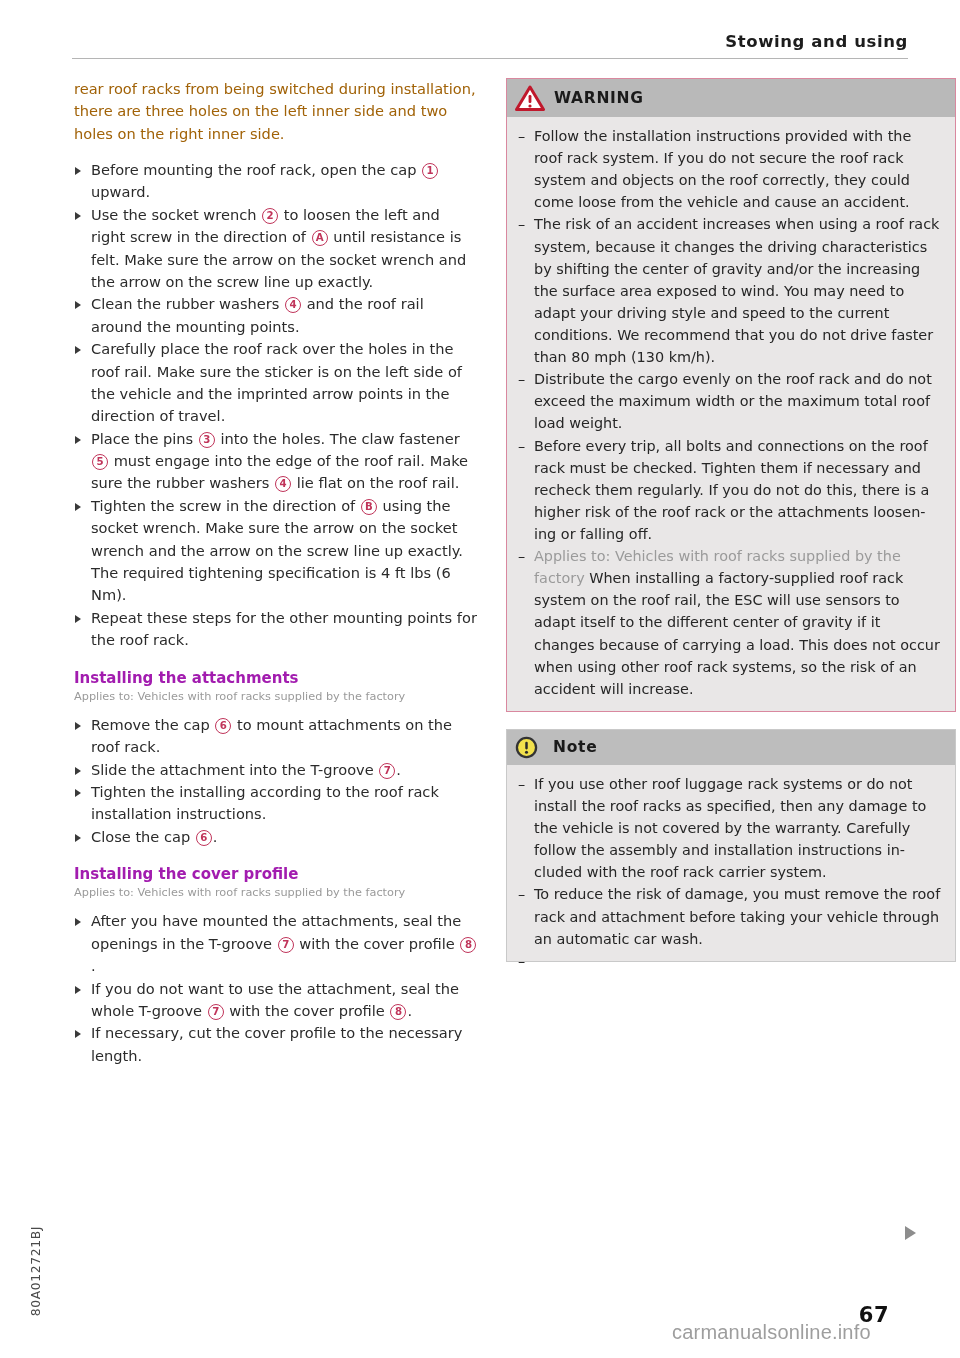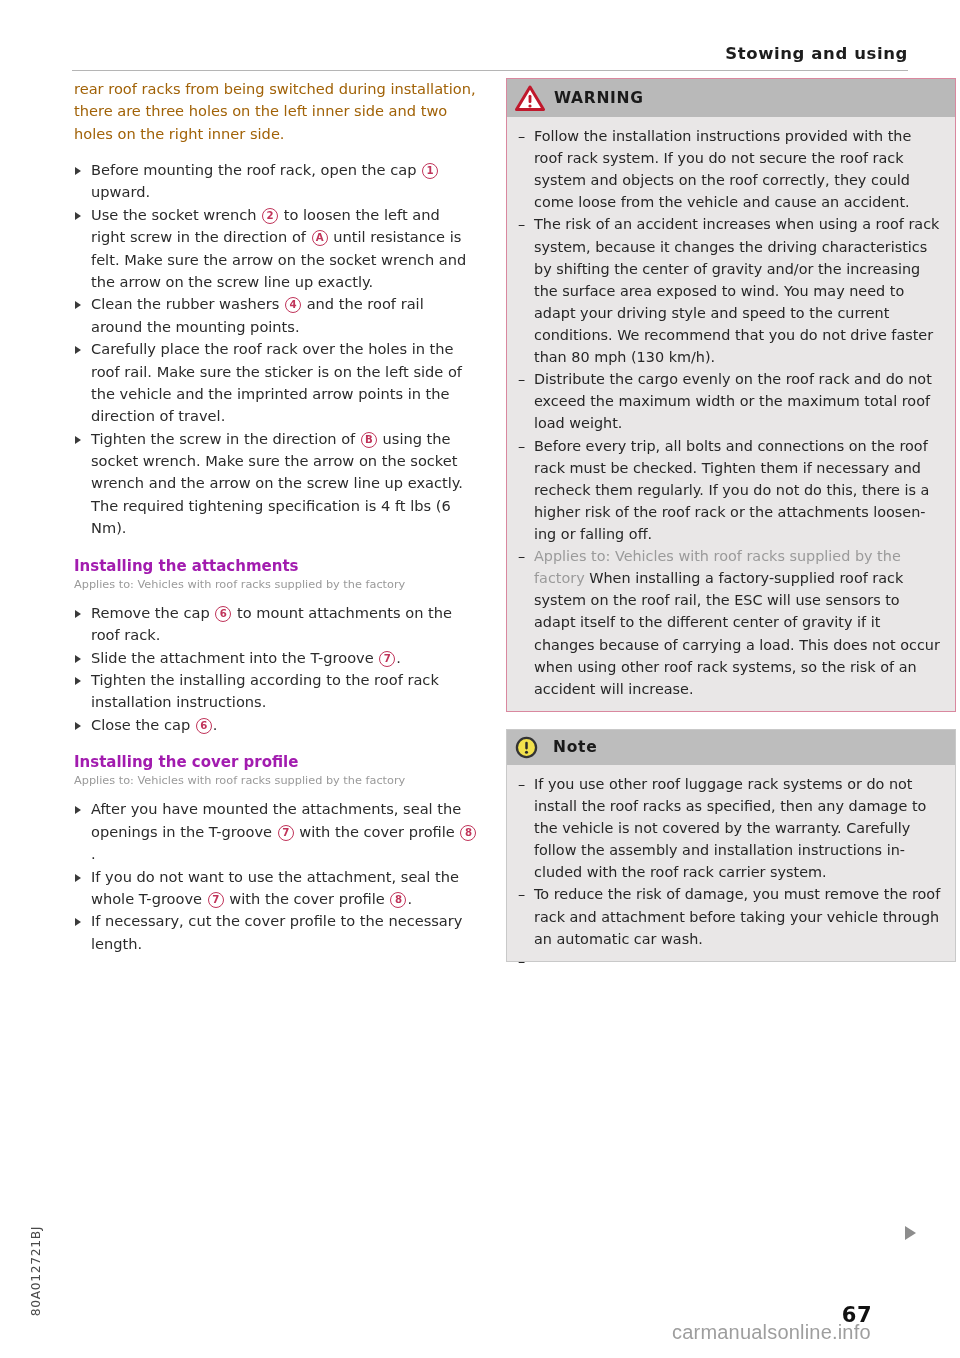--- a/index.html
+++ b/index.html
@@ -12,21 +12,21 @@
     height: 1358px;
     position: relative;
     font-family: "DejaVu Sans", "Liberation Sans", sans-serif;
     color: #262626;
     overflow: hidden;
   }
 
   
   .page-header {
     position: absolute;
-    top: 44px;
+    top: 32px;
     left: 72px;
     right: 52px;
     height: 34px;
   }
   .page-header .title {
     text-align: right;
     font-size: 16.5px;
     font-weight: bold;
     letter-spacing: 0.6px;
     color: #1d1d1d;
@@ -177,21 +177,21 @@
     left: 905px;
     top: 1226px;
     width: 0;
     height: 0;
     border-left: 11px solid #8d8d8d;
     border-top: 7px solid transparent;
     border-bottom: 7px solid transparent;
   }
   .page-no {
     position: absolute;
-    right: 88px;
+    right: 71px;
     bottom: 31px;
     font-size: 21px;
     font-weight: bold;
     color: #111;
     letter-spacing: 0.5px;
   }
   .watermark {
     position: absolute;
     left: 672px;
     bottom: 14px;
@@ -212,21 +212,23 @@
 
 <div class="col-left">
 
   <p class="para">rear roof racks from being switched during instal­lation, there are three holes on the left inner side and two holes on the right inner side.</p>
 
   <ul class="bullets" id="main-steps">
       <li><span class="tri"></span><span>Before mounting the roof rack, open the cap <span class="cn">1</span> upward.</span></li>
       <li><span class="tri"></span><span>Use the socket wrench <span class="cn">2</span> to loosen the left and right screw in the direction of <span class="cn">A</span> until resist­ance is felt. Make sure the arrow on the socket wrench and the arrow on the screw line up ex­actly.</span></li>
       <li><span class="tri"></span><span>Clean the rubber washers <span class="cn">4</span> and the roof rail around the mounting points.</span></li>
       <li><span class="tri"></span><span>Carefully place the roof rack over the holes in the roof rail. Make sure the sticker is on the left side of the vehicle and the imprinted arrow points in the direction of travel.</span></li>
+      <li><span class="tri"></span><span>Place the pins <span class="cn">3</span> into the holes. The claw fas­tener <span class="cn">5</span> must engage into the edge of the roof rail. Make sure the rubber washers <span class="cn">4</span> lie flat on the roof rail.</span></li>
       <li><span class="tri"></span><span>Tighten the screw in the direction of <span class="cn">B</span> using the socket wrench. Make sure the arrow on the socket wrench and the arrow on the screw line up exactly. The required tightening specifica­tion is 4 ft lbs (6 Nm).</span></li>
+      <li><span class="tri"></span><span>Repeat these steps for the other mounting points for the roof rack.</span></li>
     </ul>
 
   <h2 class="section-head">Installing the attachments</h2>
   <div class="applies">Applies to: Vehicles with roof racks supplied by the factory</div>
   <ul class="bullets" id="attach-steps">
       <li><span class="tri"></span><span>Remove the cap <span class="cn">6</span> to mount attachments on the roof rack.</span></li>
       <li><span class="tri"></span><span>Slide the attachment into the T-groove <span class="cn">7</span>.</span></li>
       <li><span class="tri"></span><span>Tighten the installing according to the roof rack installation instructions.</span></li>
       <li><span class="tri"></span><span>Close the cap <span class="cn">6</span>.</span></li>
     </ul>

